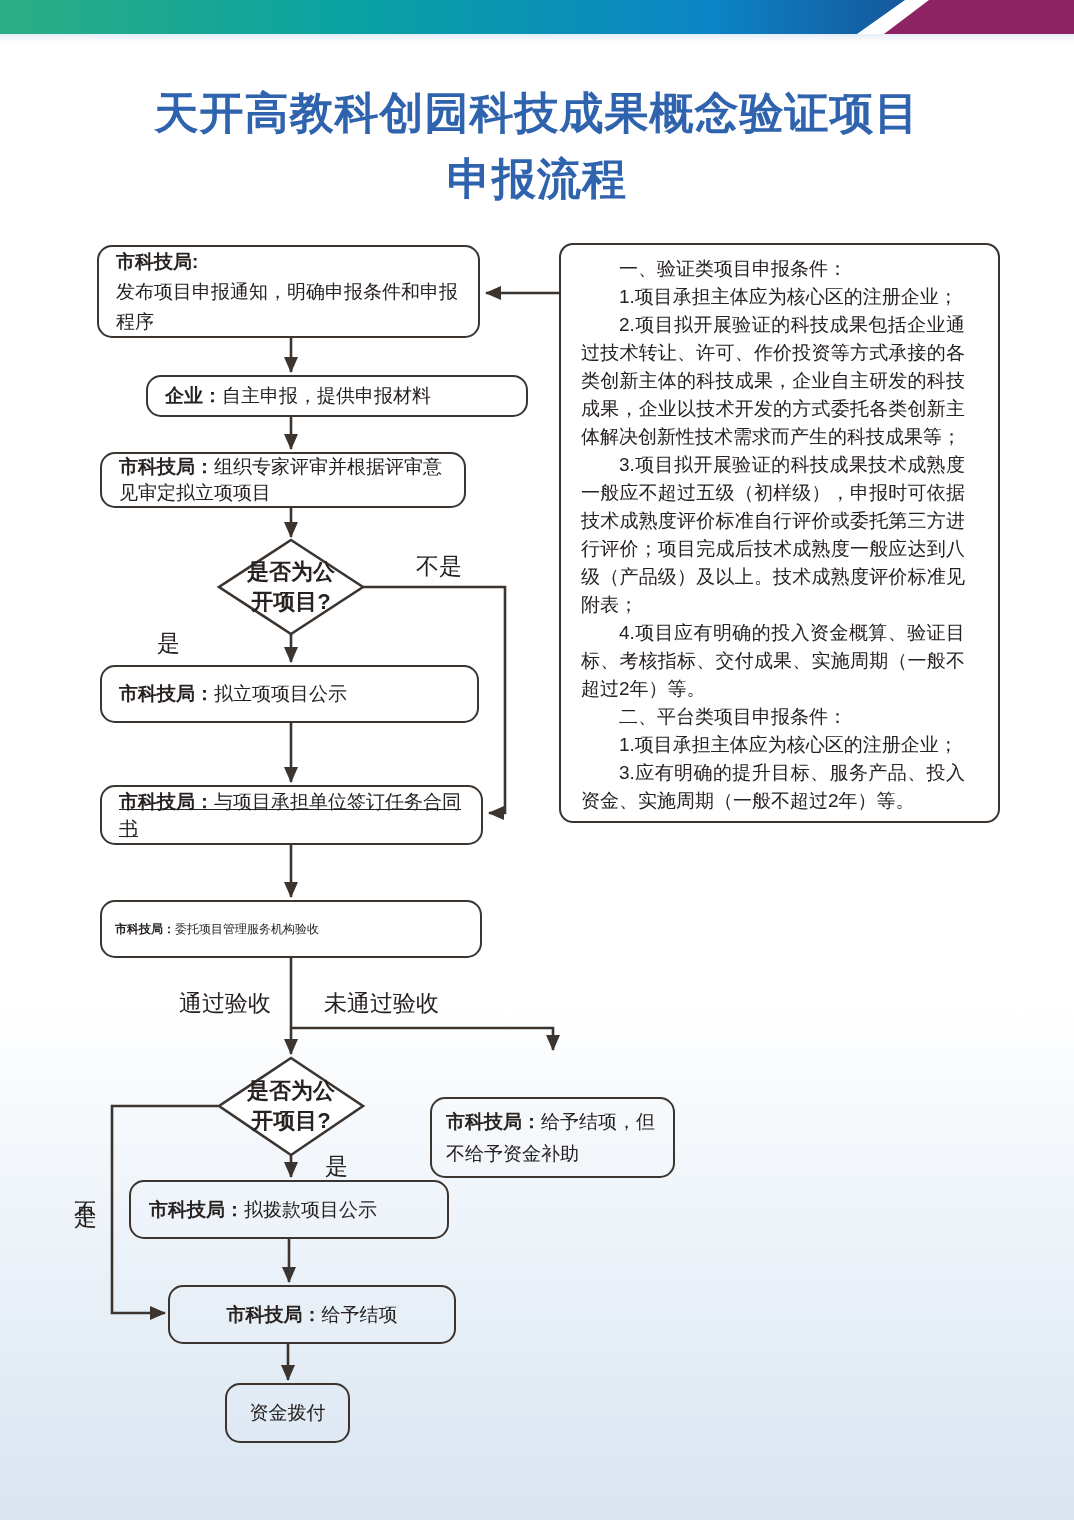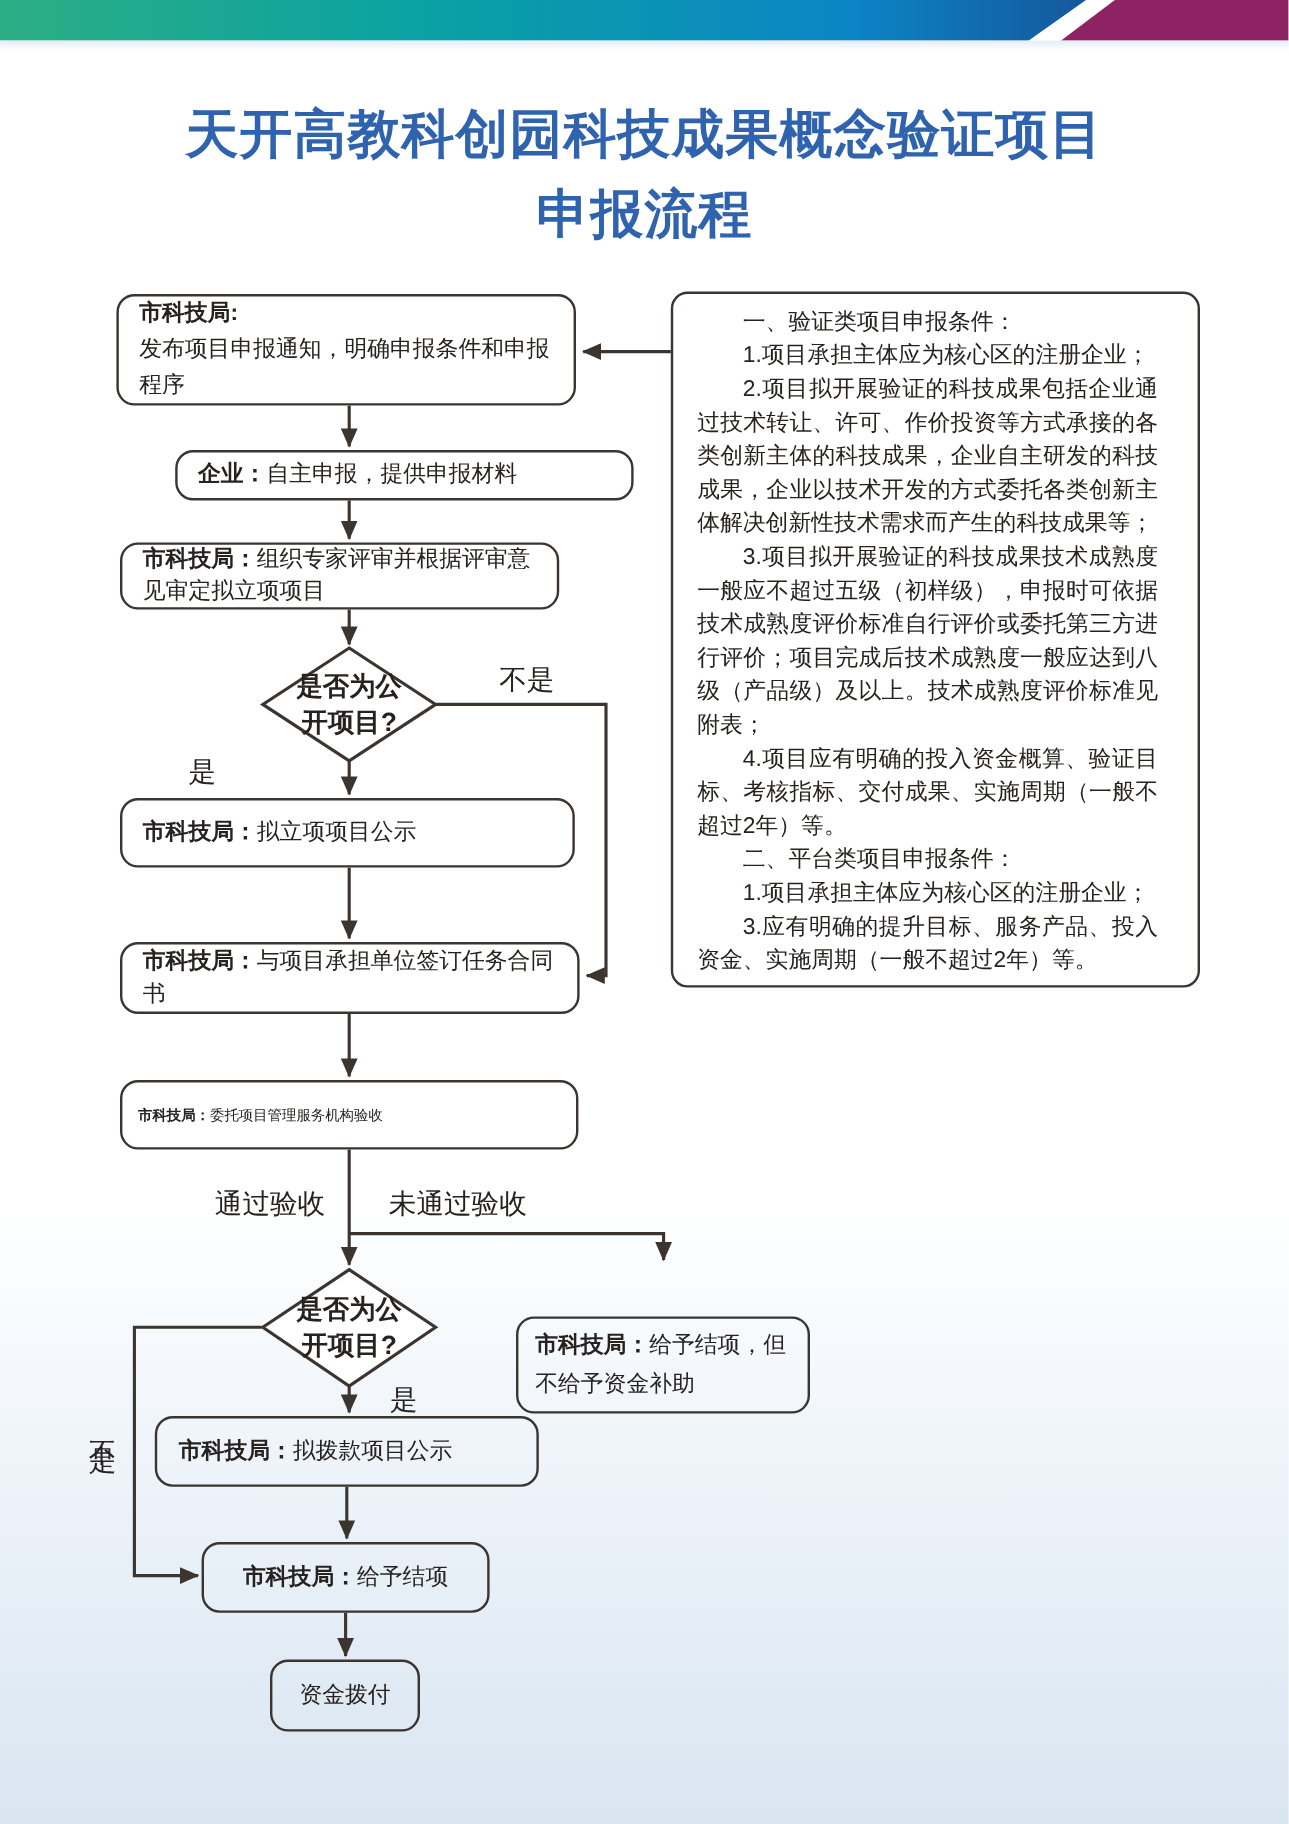--- a/index.html
+++ b/index.html
@@ -42,25 +42,25 @@
     font-size:19px;line-height:28px;color:#272220;
   }
   .node .pre{font-weight:700;}
   .node .pre.block{display:block;}
   .node-body{width:100%;}
   
   #box1 {left:97px; top:245px; width:383px;height:93px;padding:6px 17px;line-height:30px;}
   #box2 {left:100px;top:375px;width:382px;height:42px;padding:0 17px;margin-left:46px;}
   #box3 {left:100px;top:452px;width:366px;height:56px;padding:0 17px;line-height:26px;}
   #box5 {left:100px;top:665px;width:379px;height:58px;padding:0 17px;}
-  #box6 {left:100px;top:785px;width:383px;height:60px;padding:12px 17px;line-height:27px;}
+  #box6 {left:100px;top:785px;width:383px;height:60px;padding:12px 17px;line-height:27px;text-decoration:underline;}
   #box7 {left:100px;top:900px;width:382px;height:58px;padding:0 13px;font-size:12px;}
   #box8 {left:430px;top:1053px;width:245px;height:81px;padding:0 14px;line-height:32px;margin-top:44px;}
   #box9 {left:129px;top:1180px;width:320px;height:59px;padding:0 18px;}
-  #box10{left:168px;top:1285px;width:240px;height:59px;justify-content:center;}
+  #box10{left:168px;top:1285px;width:288px;height:59px;justify-content:center;}
   #box11{left:225px;top:1383px;width:125px;height:60px;justify-content:center;}
   
   .diamond-label{
     position:absolute;z-index:3;width:100px;left:241px;
     text-align:center;font-weight:700;font-size:22px;line-height:30px;color:#272220;
   }
   #dlabel1{top:557px;}
   #dlabel2{top:1076px;}
   
   .edge-label{position:absolute;z-index:3;font-size:23px;color:#272220;white-space:nowrap;}

